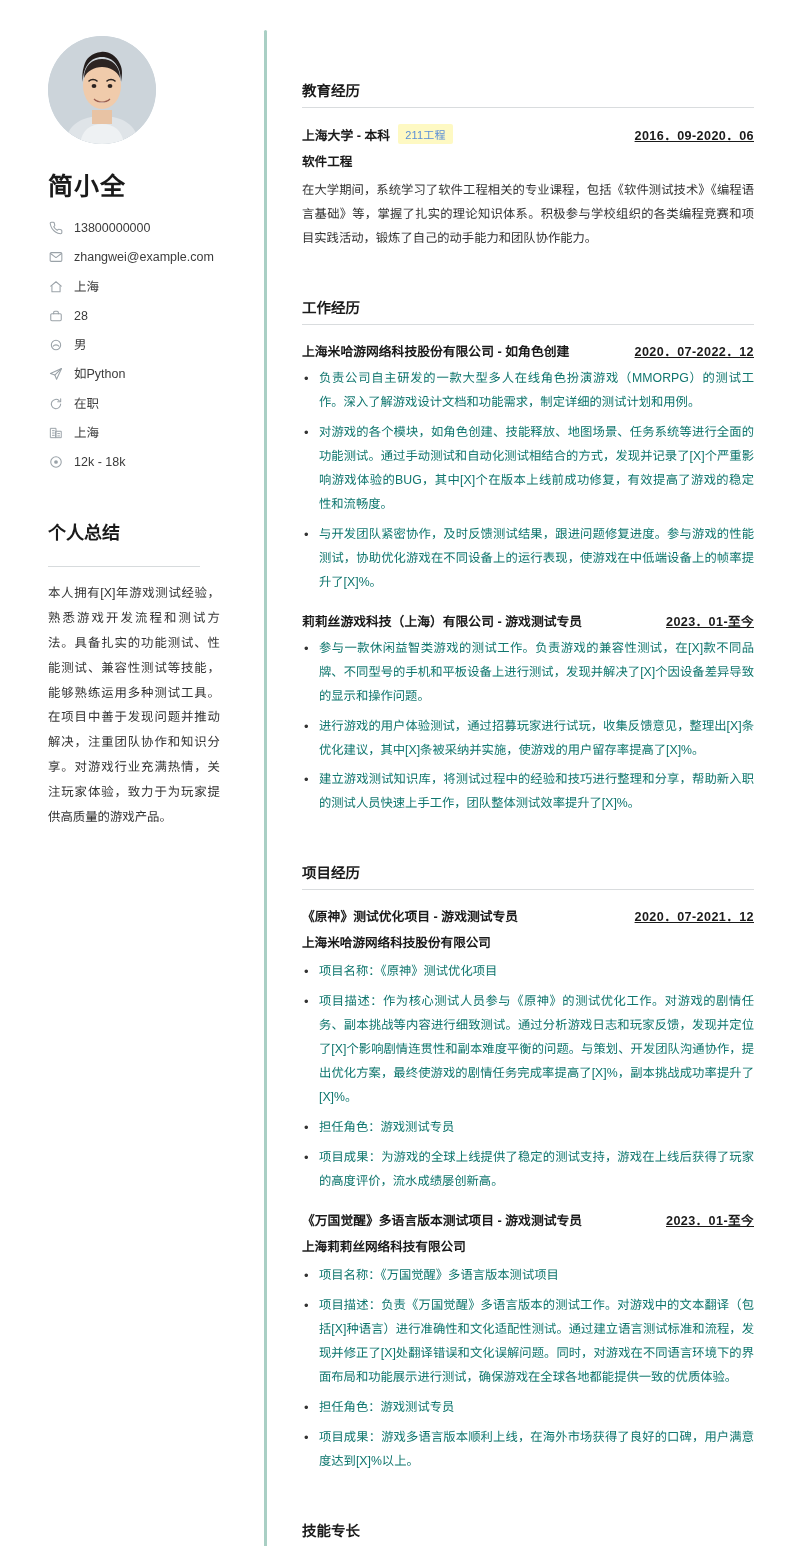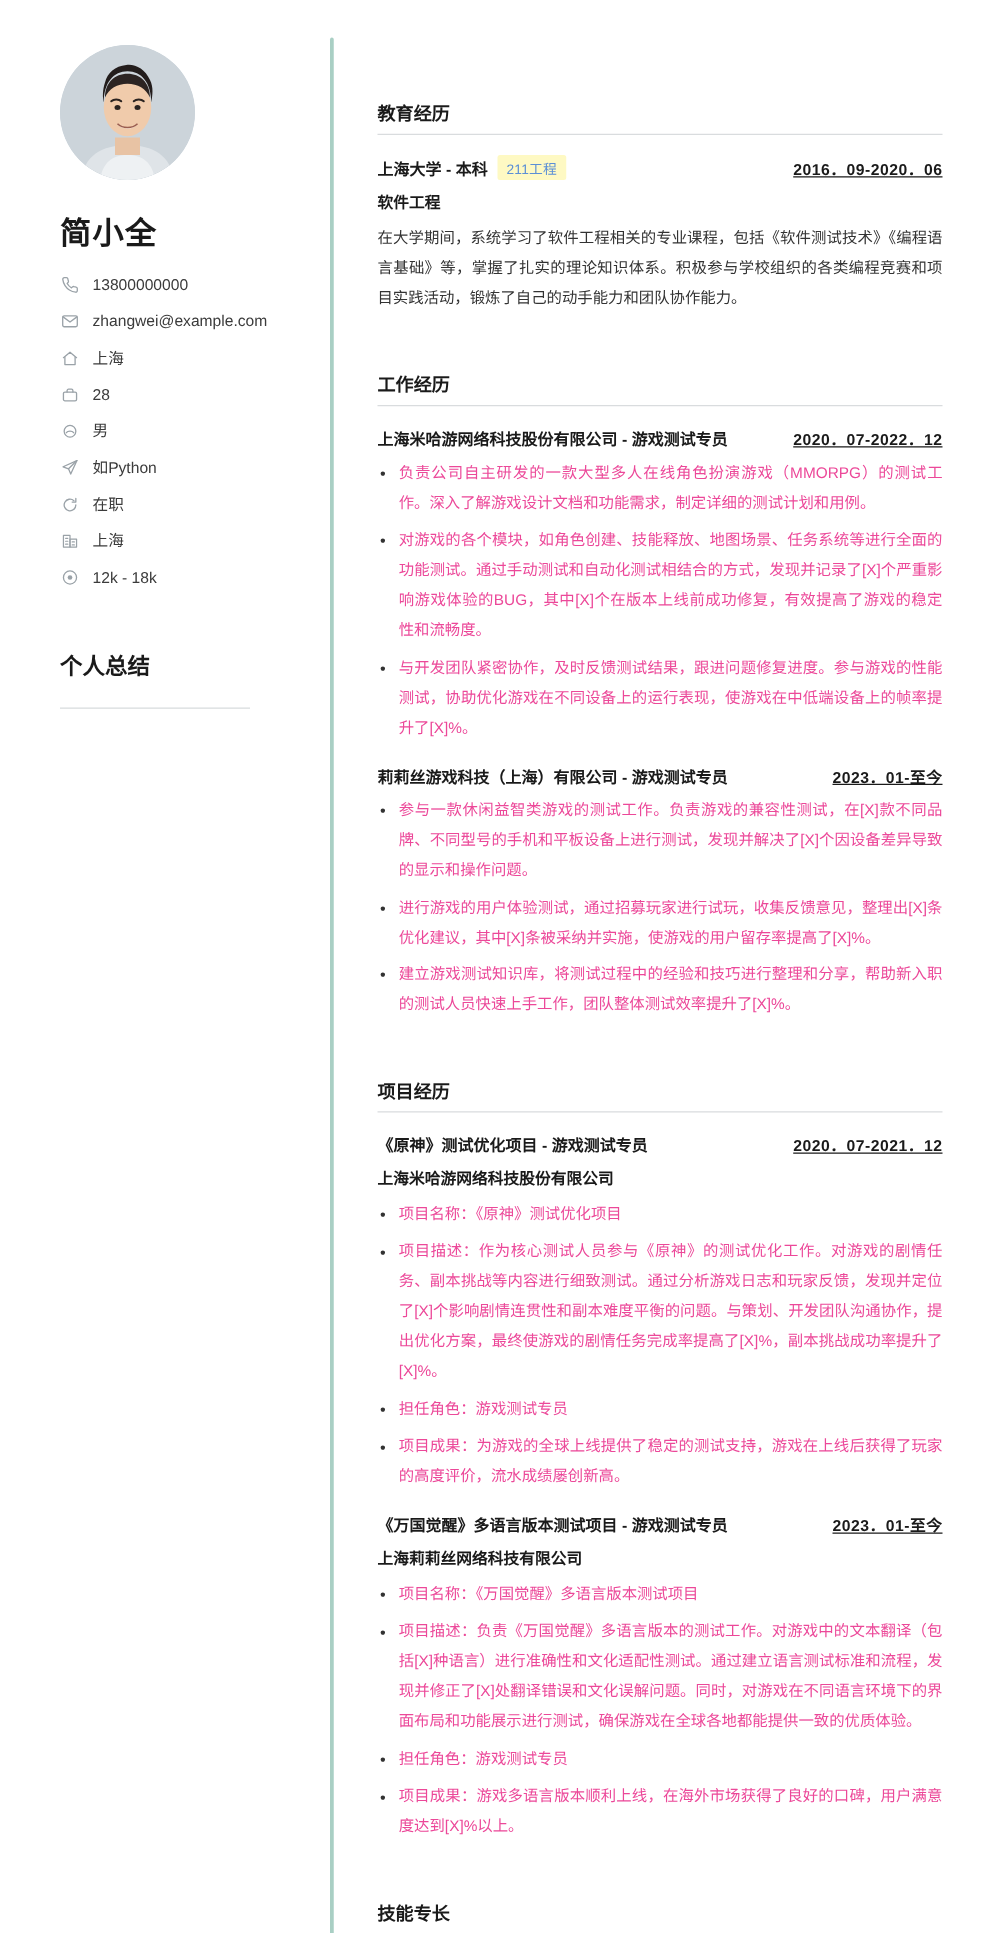--- a/index.html
+++ b/index.html
@@ -156,21 +156,21 @@
     font-size: 12.3px;
     line-height: 1.95;
     color: #333333;
     text-align: justify;
     margin-bottom: 20px;
   }
   .bullets { list-style: none; margin: 0; padding: 0; }
   .bullets li {
     font-size: 12.3px;
     line-height: 1.95;
-    color: #ec4899;
+    color: #0f766e;
     text-align: justify;
     padding-left: 17px;
     position: relative;
     margin-bottom: 6px;
   }
   .bullets li::before {
     content: "•";
     position: absolute;
     left: 2px;
     top: -1px;
@@ -332,20 +332,21 @@
               <circle cx="12" cy="12" r="3.2" fill="currentColor" stroke="none"></circle>
             </svg>
         </span>
         <span>12k - 18k</span>
       </li>
 
     </ul>
 
     <section class="side-section">
       <h2 class="side-heading">个人总结</h2>
+      <p class="side-body">本人拥有[X]年游戏测试经验，熟悉游戏开发流程和测试方法。具备扎实的功能测试、性能测试、兼容性测试等技能，能够熟练运用多种测试工具。在项目中善于发现问题并推动解决，注重团队协作和知识分享。对游戏行业充满热情，关注玩家体验，致力于为玩家提供高质量的游戏产品。</p>
     </section>
 
   </aside>
 
   <div class="divider-rule"></div>
 
   <main class="main">
 
     <section class="section">
       <h2 class="sec-heading">教育经历</h2>
@@ -360,21 +361,21 @@
         <div class="entry-sub">软件工程</div>
         <p class="entry-para">在大学期间，系统学习了软件工程相关的专业课程，包括《软件测试技术》《编程语言基础》等，掌握了扎实的理论知识体系。积极参与学校组织的各类编程竞赛和项目实践活动，锻炼了自己的动手能力和团队协作能力。</p>
       </div>
     </section>
 
     <section class="section">
       <h2 class="sec-heading">工作经历</h2>
 
       <div class="entry">
         <div class="entry-head">
-          <div class="entry-title">上海米哈游网络科技股份有限公司 - 游戏测试专员</div>
+          <div class="entry-title">上海米哈游网络科技股份有限公司 - 如角色创建</div>
           <div class="entry-date">2020．07-2022．12</div>
         </div>
         <ul class="bullets">
           <li>负责公司自主研发的一款大型多人在线角色扮演游戏（MMORPG）的测试工作。深入了解游戏设计文档和功能需求，制定详细的测试计划和用例。</li>
           <li>对游戏的各个模块，如角色创建、技能释放、地图场景、任务系统等进行全面的功能测试。通过手动测试和自动化测试相结合的方式，发现并记录了[X]个严重影响游戏体验的BUG，其中[X]个在版本上线前成功修复，有效提高了游戏的稳定性和流畅度。</li>
           <li>与开发团队紧密协作，及时反馈测试结果，跟进问题修复进度。参与游戏的性能测试，协助优化游戏在不同设备上的运行表现，使游戏在中低端设备上的帧率提升了[X]%。</li>
         </ul>
       </div>
 
       <div class="entry">

